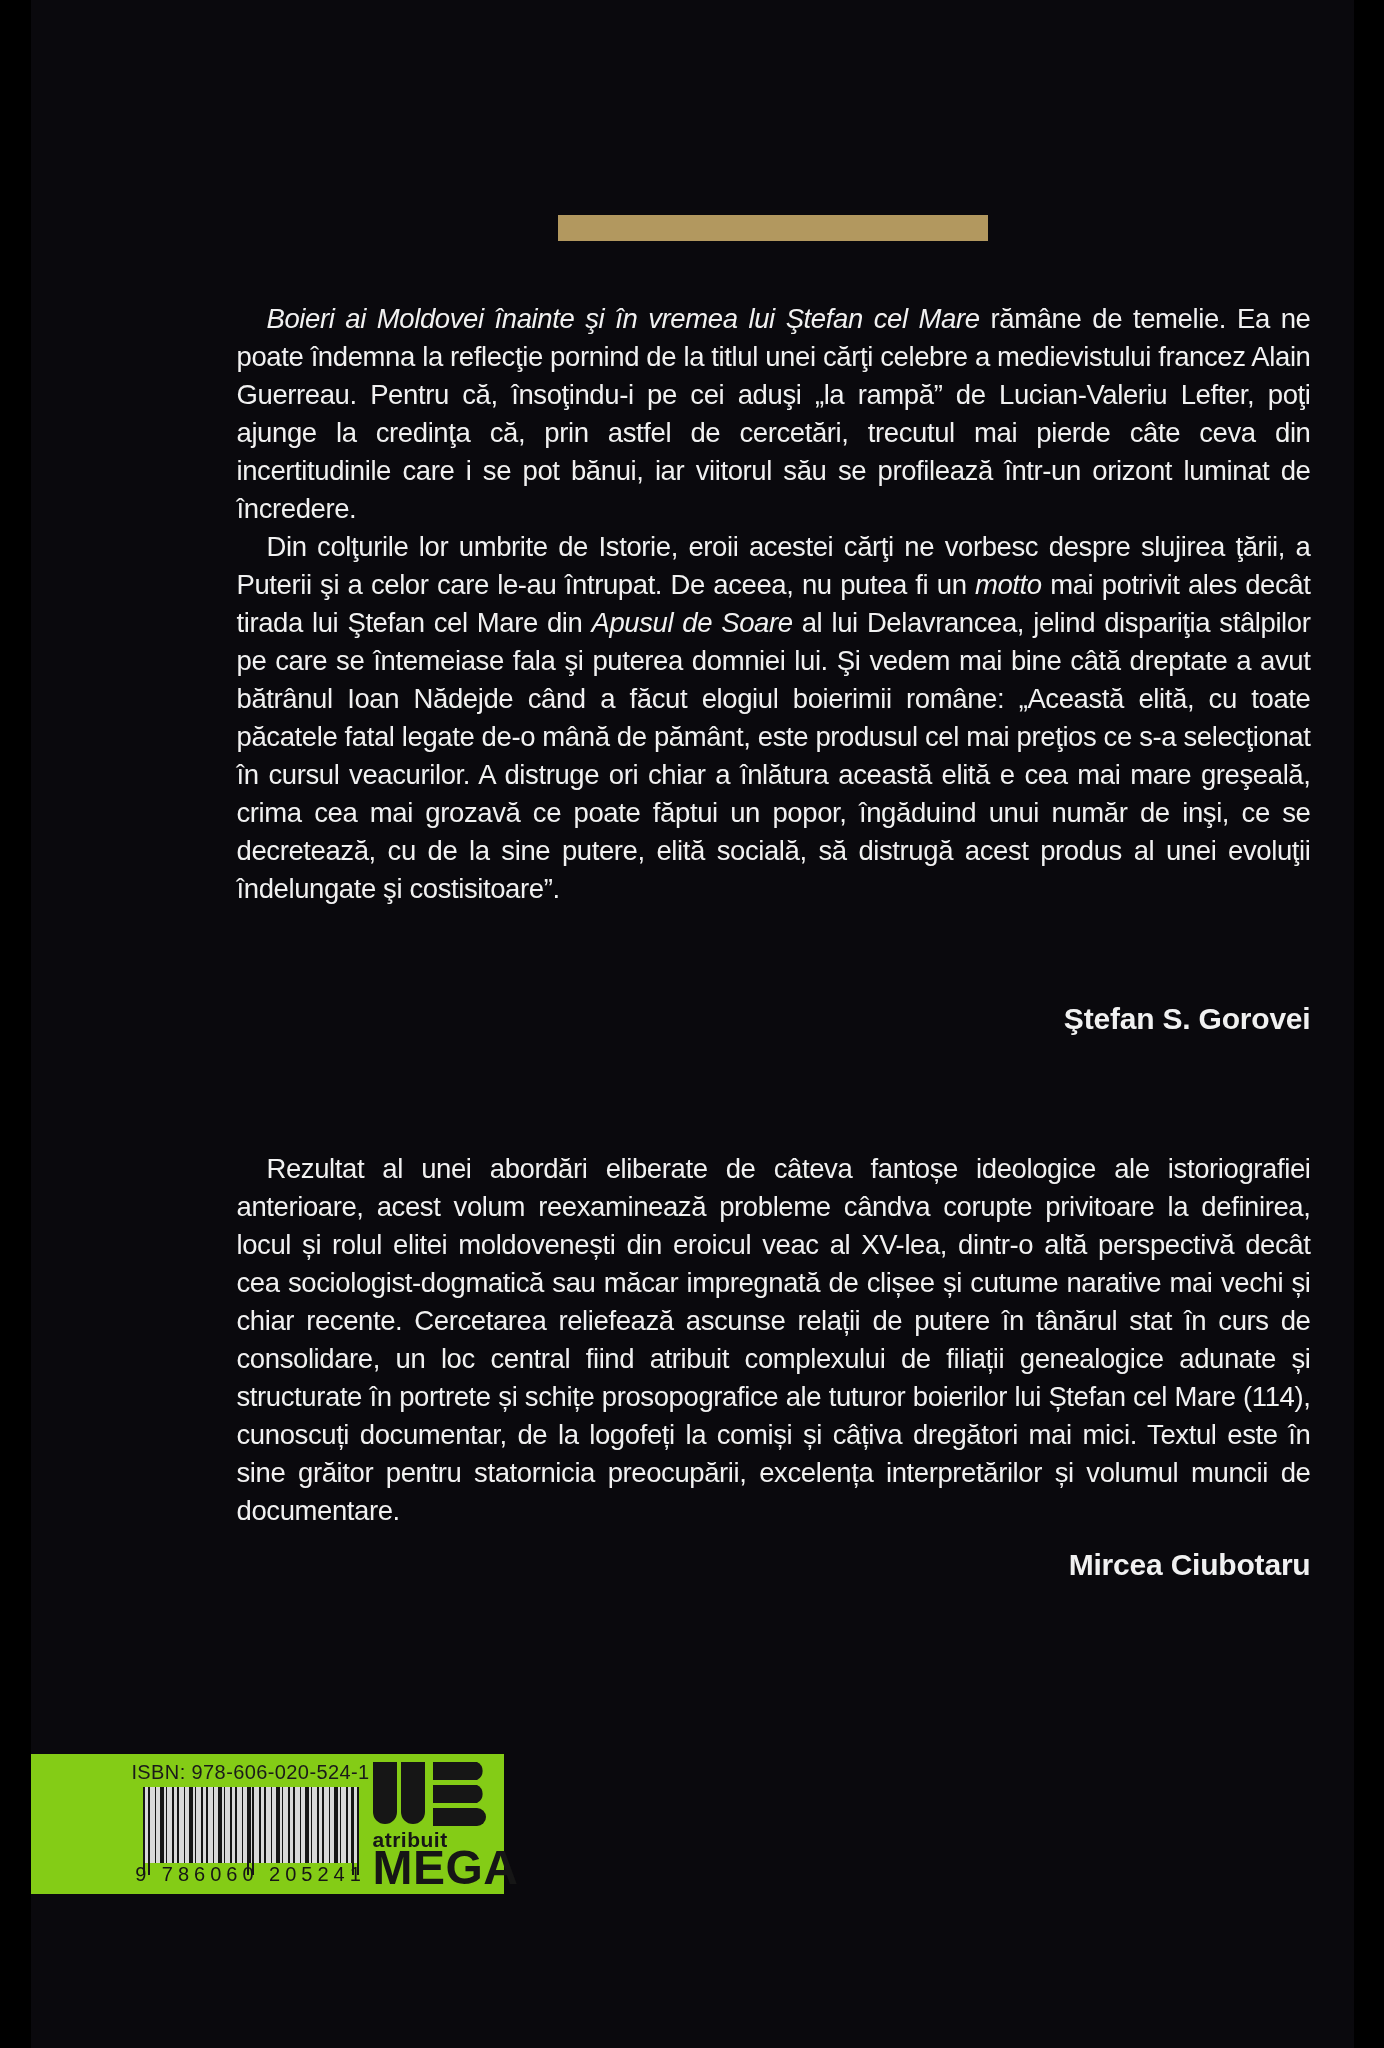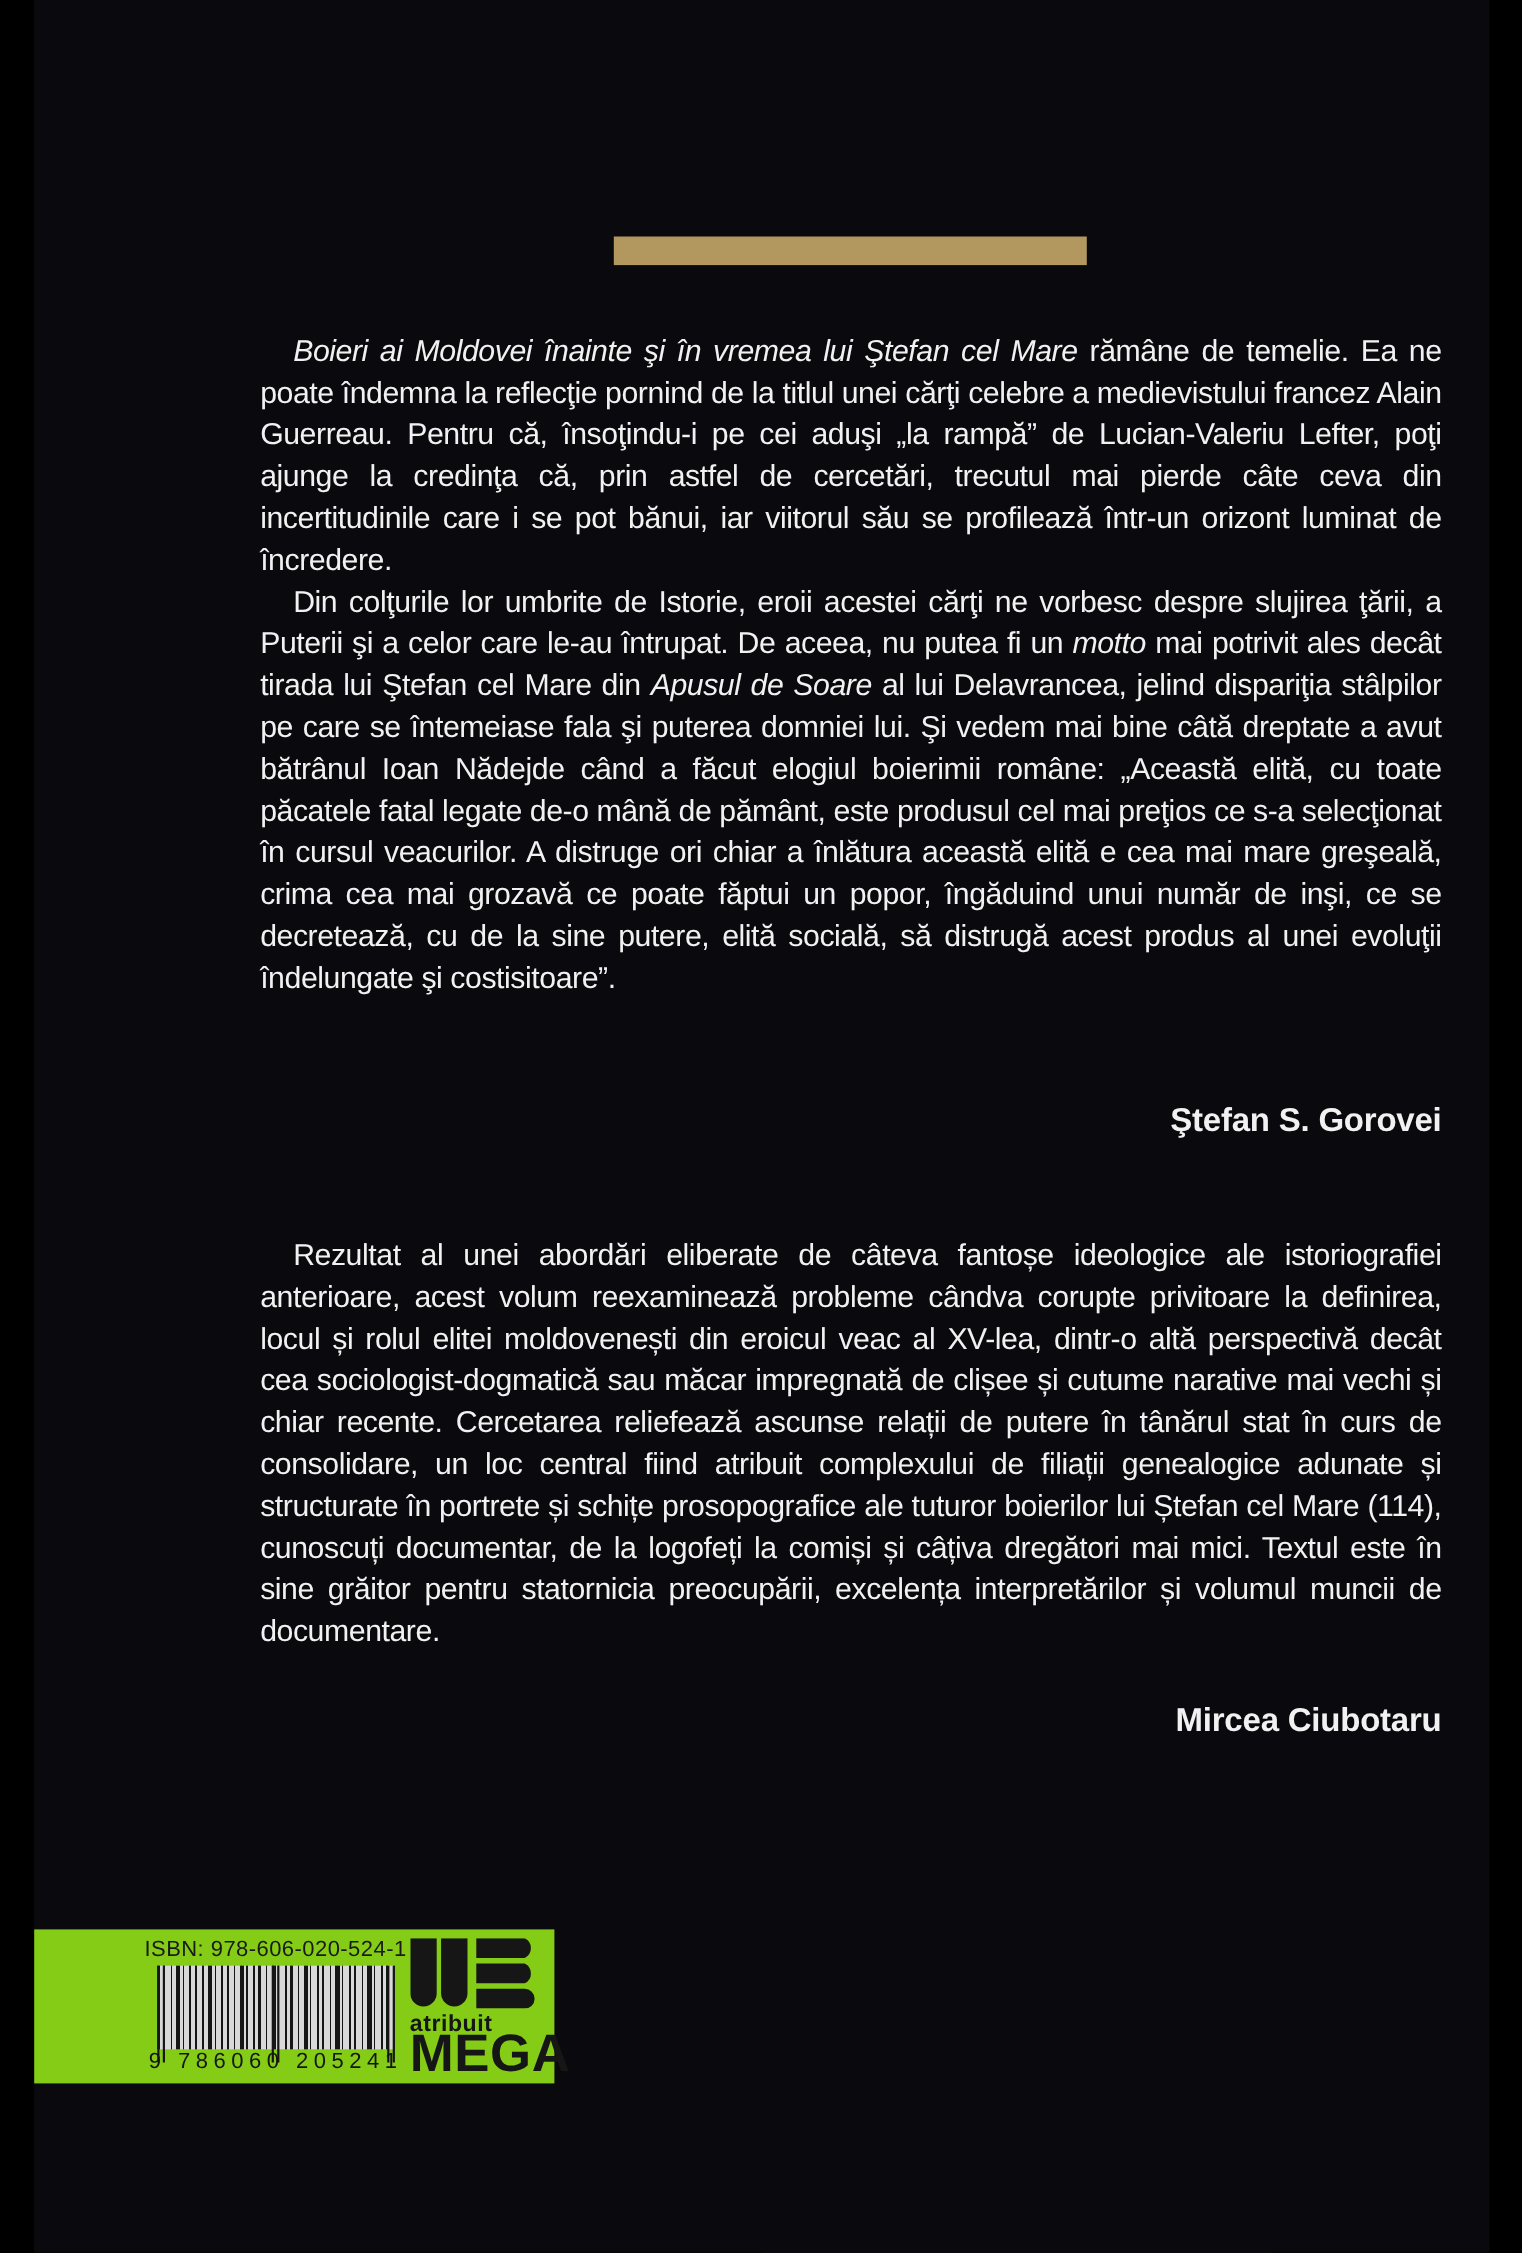--- a/index.html
+++ b/index.html
@@ -25,21 +25,21 @@
     left: 206px;
     width: 1074px;
     text-align: justify;
     font-size: 27.5px;
     line-height: 38px;
     letter-spacing: -0.4px;
   }
   .quote p { margin: 0; text-indent: 30px; }
   .quote em { font-style: italic; }
   .quote-1 { top: 300px; }
-  .quote-2 { top: 1122px; }
+  .quote-2 { top: 1150px; }
   .author {
     position: absolute;
     left: 206px;
     width: 1074px;
     text-align: right;
     font-weight: bold;
     font-size: 30px;
     letter-spacing: -0.2px;
   }
   .author-1 { top: 958px; margin-top: 44px; }

